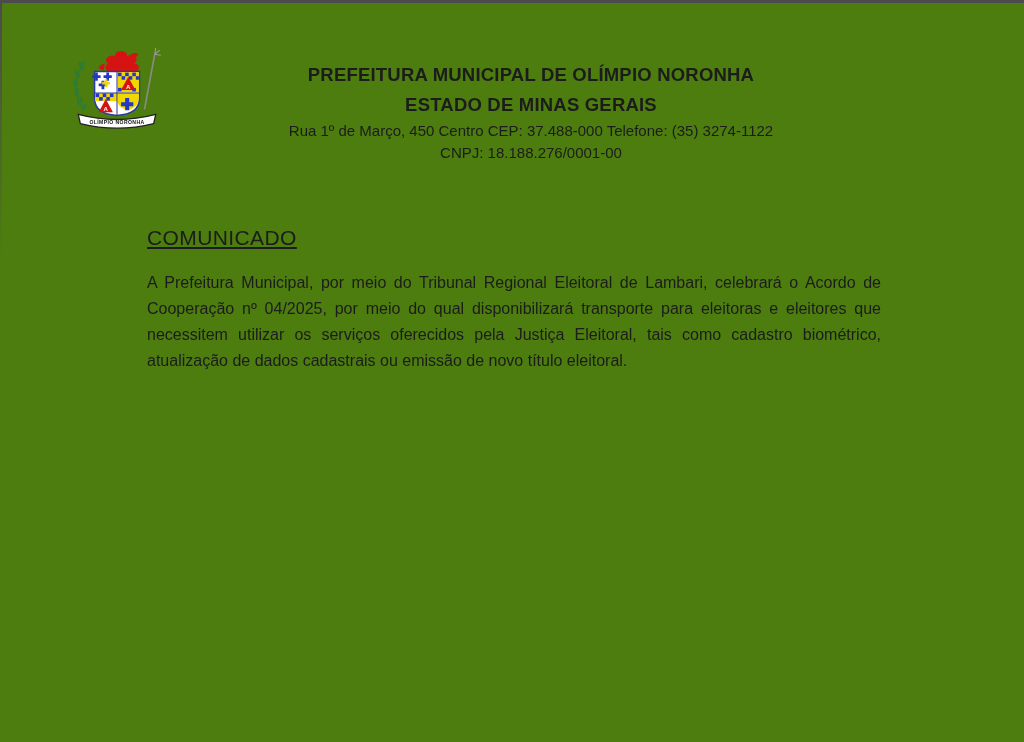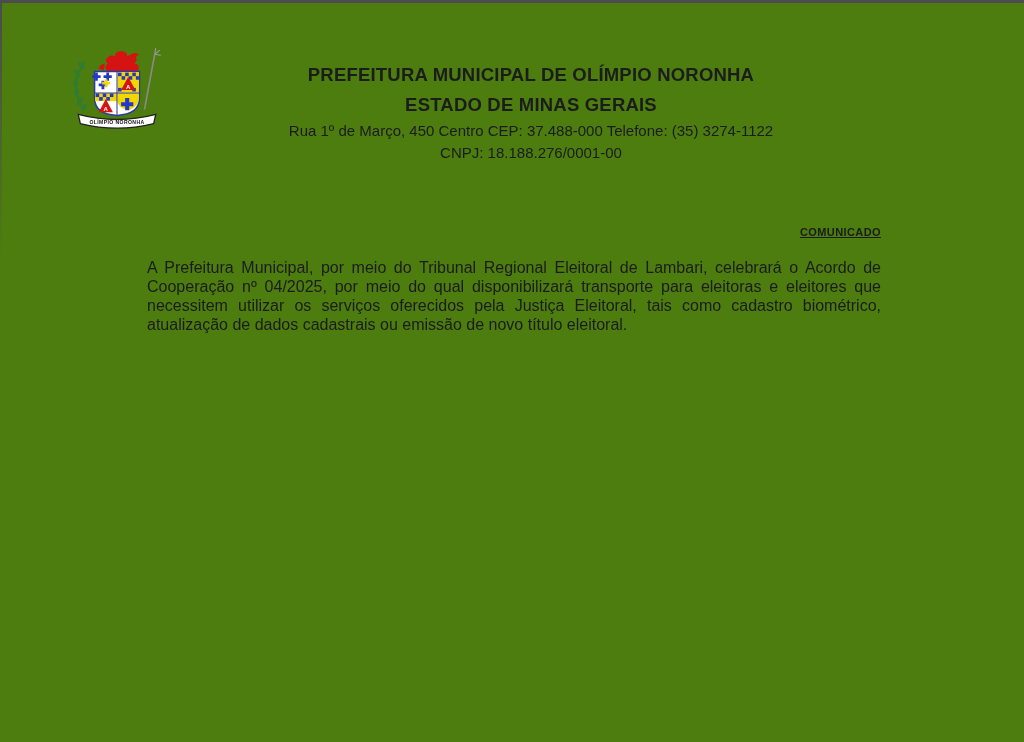--- a/index.html
+++ b/index.html
@@ -32,27 +32,27 @@
   .org-name, .state-name {
     font-size: 18.5px; font-weight: bold; line-height: 30px;
     letter-spacing: 0.2px;
   }
   .addr-line { font-size: 15px; line-height: 22px; }
   .doc-body {
     position: absolute; left: 147px; top: 226px; width: 734px;
   }
   .doc-title {
     margin: 0 0 20px 0;
-    font-size: 11px; font-weight: bold;
+    font-size: 21px; font-weight: normal;
     text-decoration: underline;
-    text-align: right; letter-spacing: 0.4px;
+    text-align: left; letter-spacing: 0.4px;
   }
   .doc-body p {
     margin: 0 0 10px 0;
-    font-size: 16px; line-height: 19px;
+    font-size: 16px; line-height: 26px;
     text-align: justify;
   }
   .banner-text {
     font-size: 5px; font-weight: bold; letter-spacing: 0.4px;
     font-family: "Liberation Sans", sans-serif;
   }
 </style>
 </head>
 <body>
 

